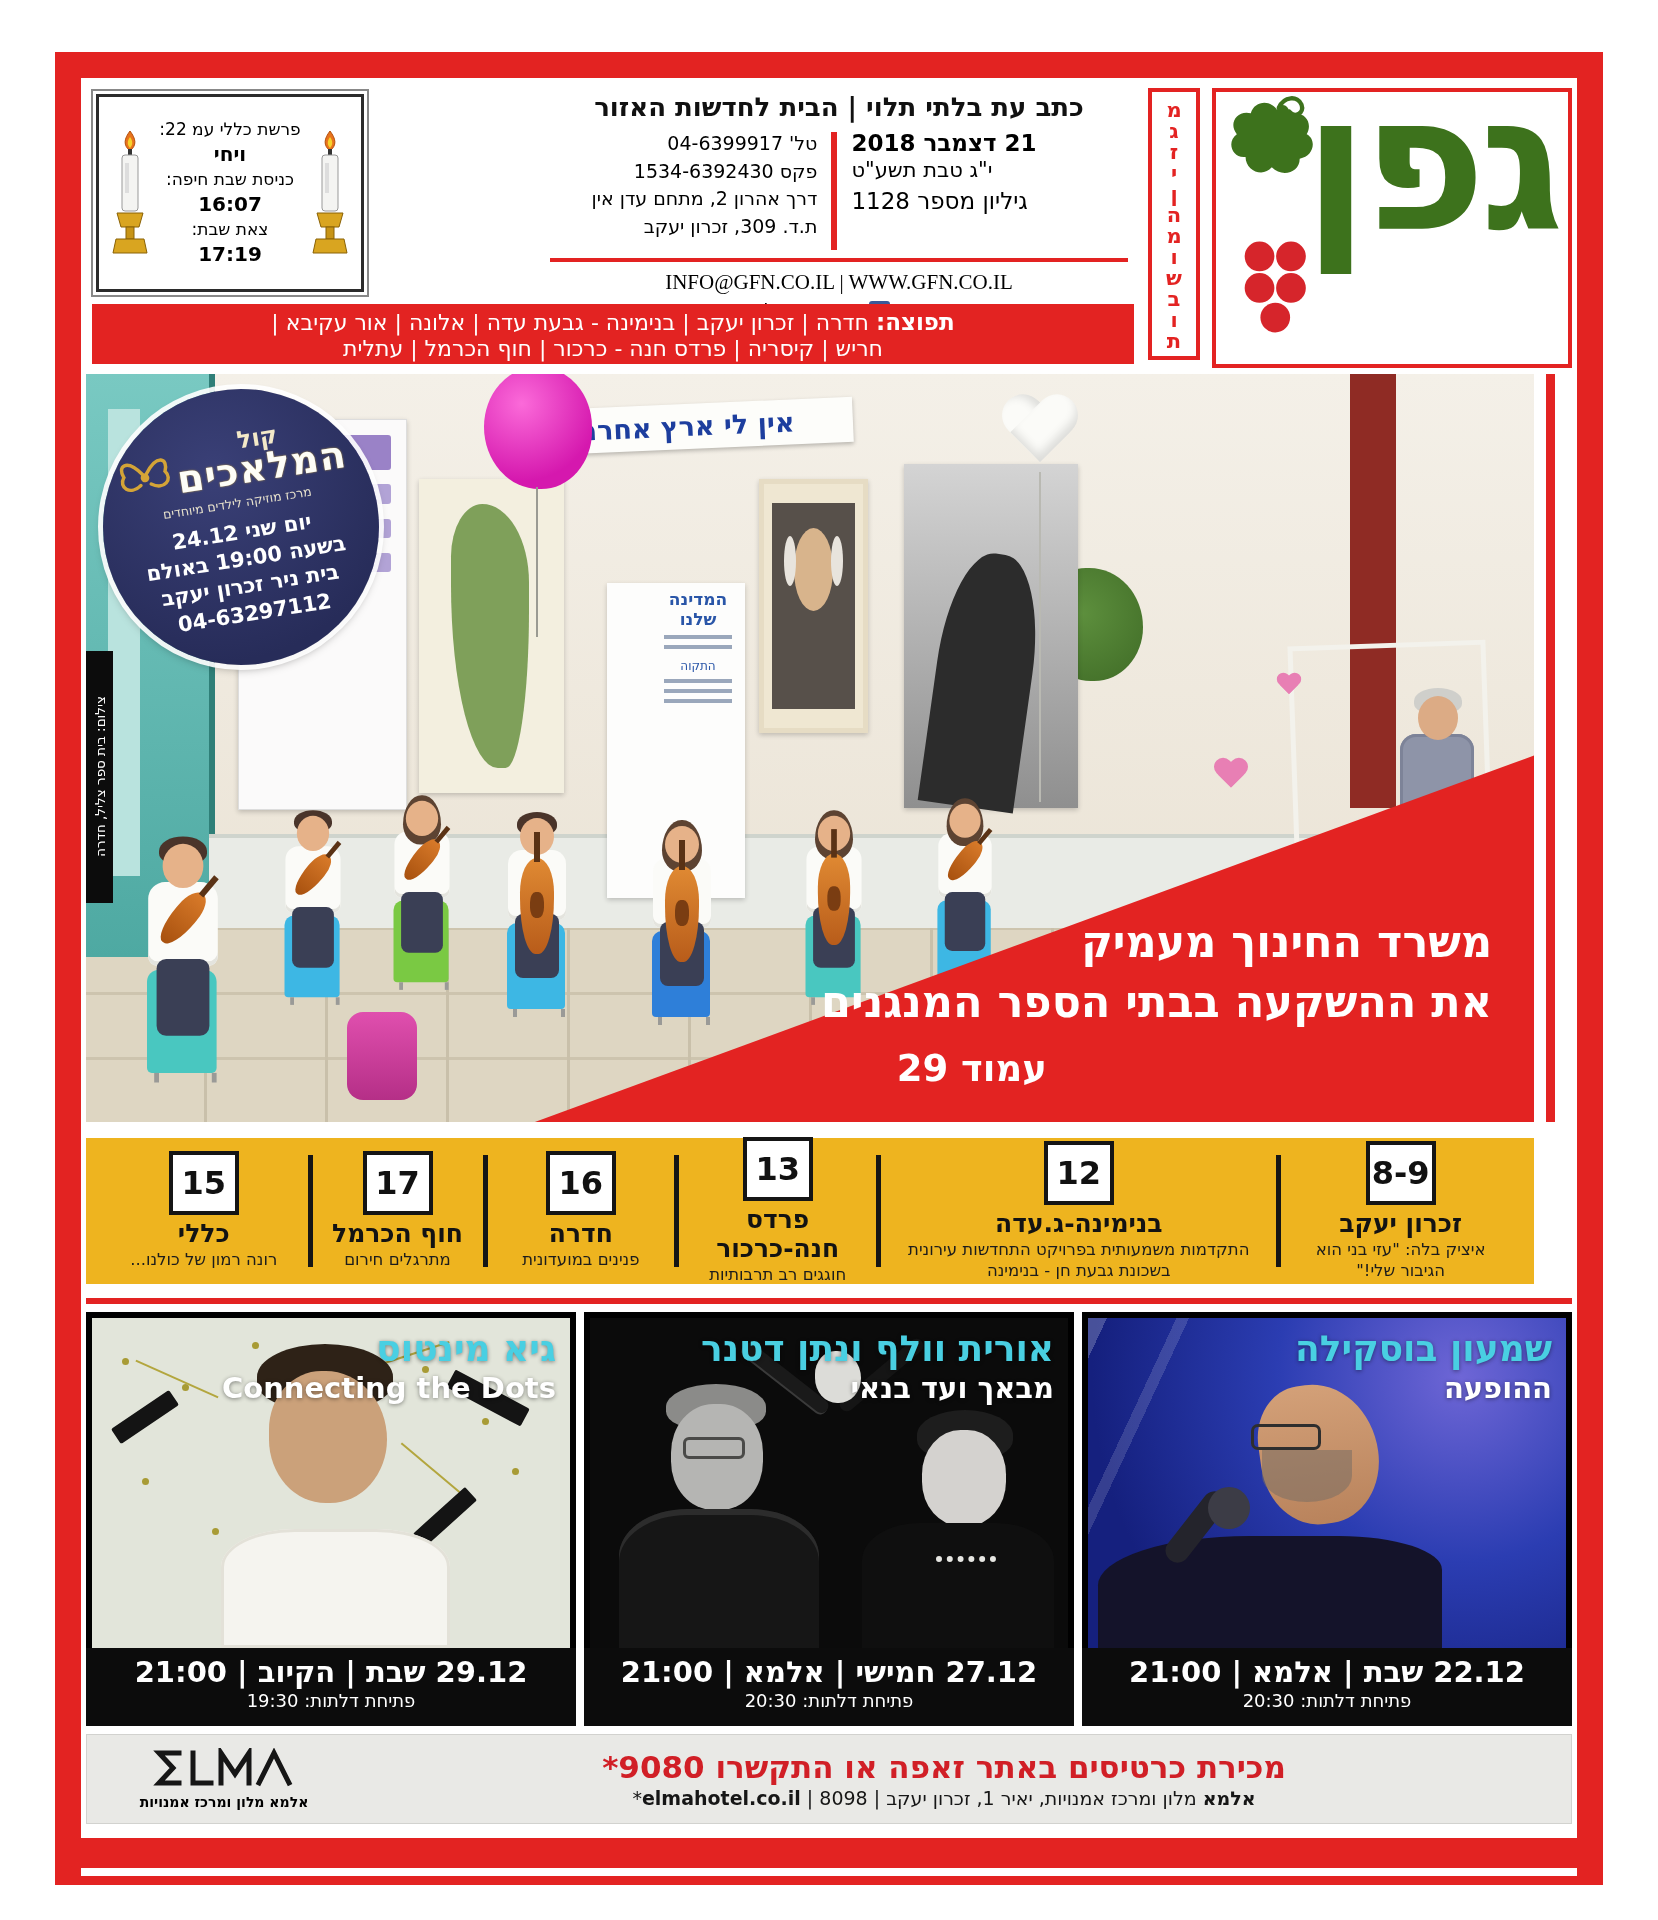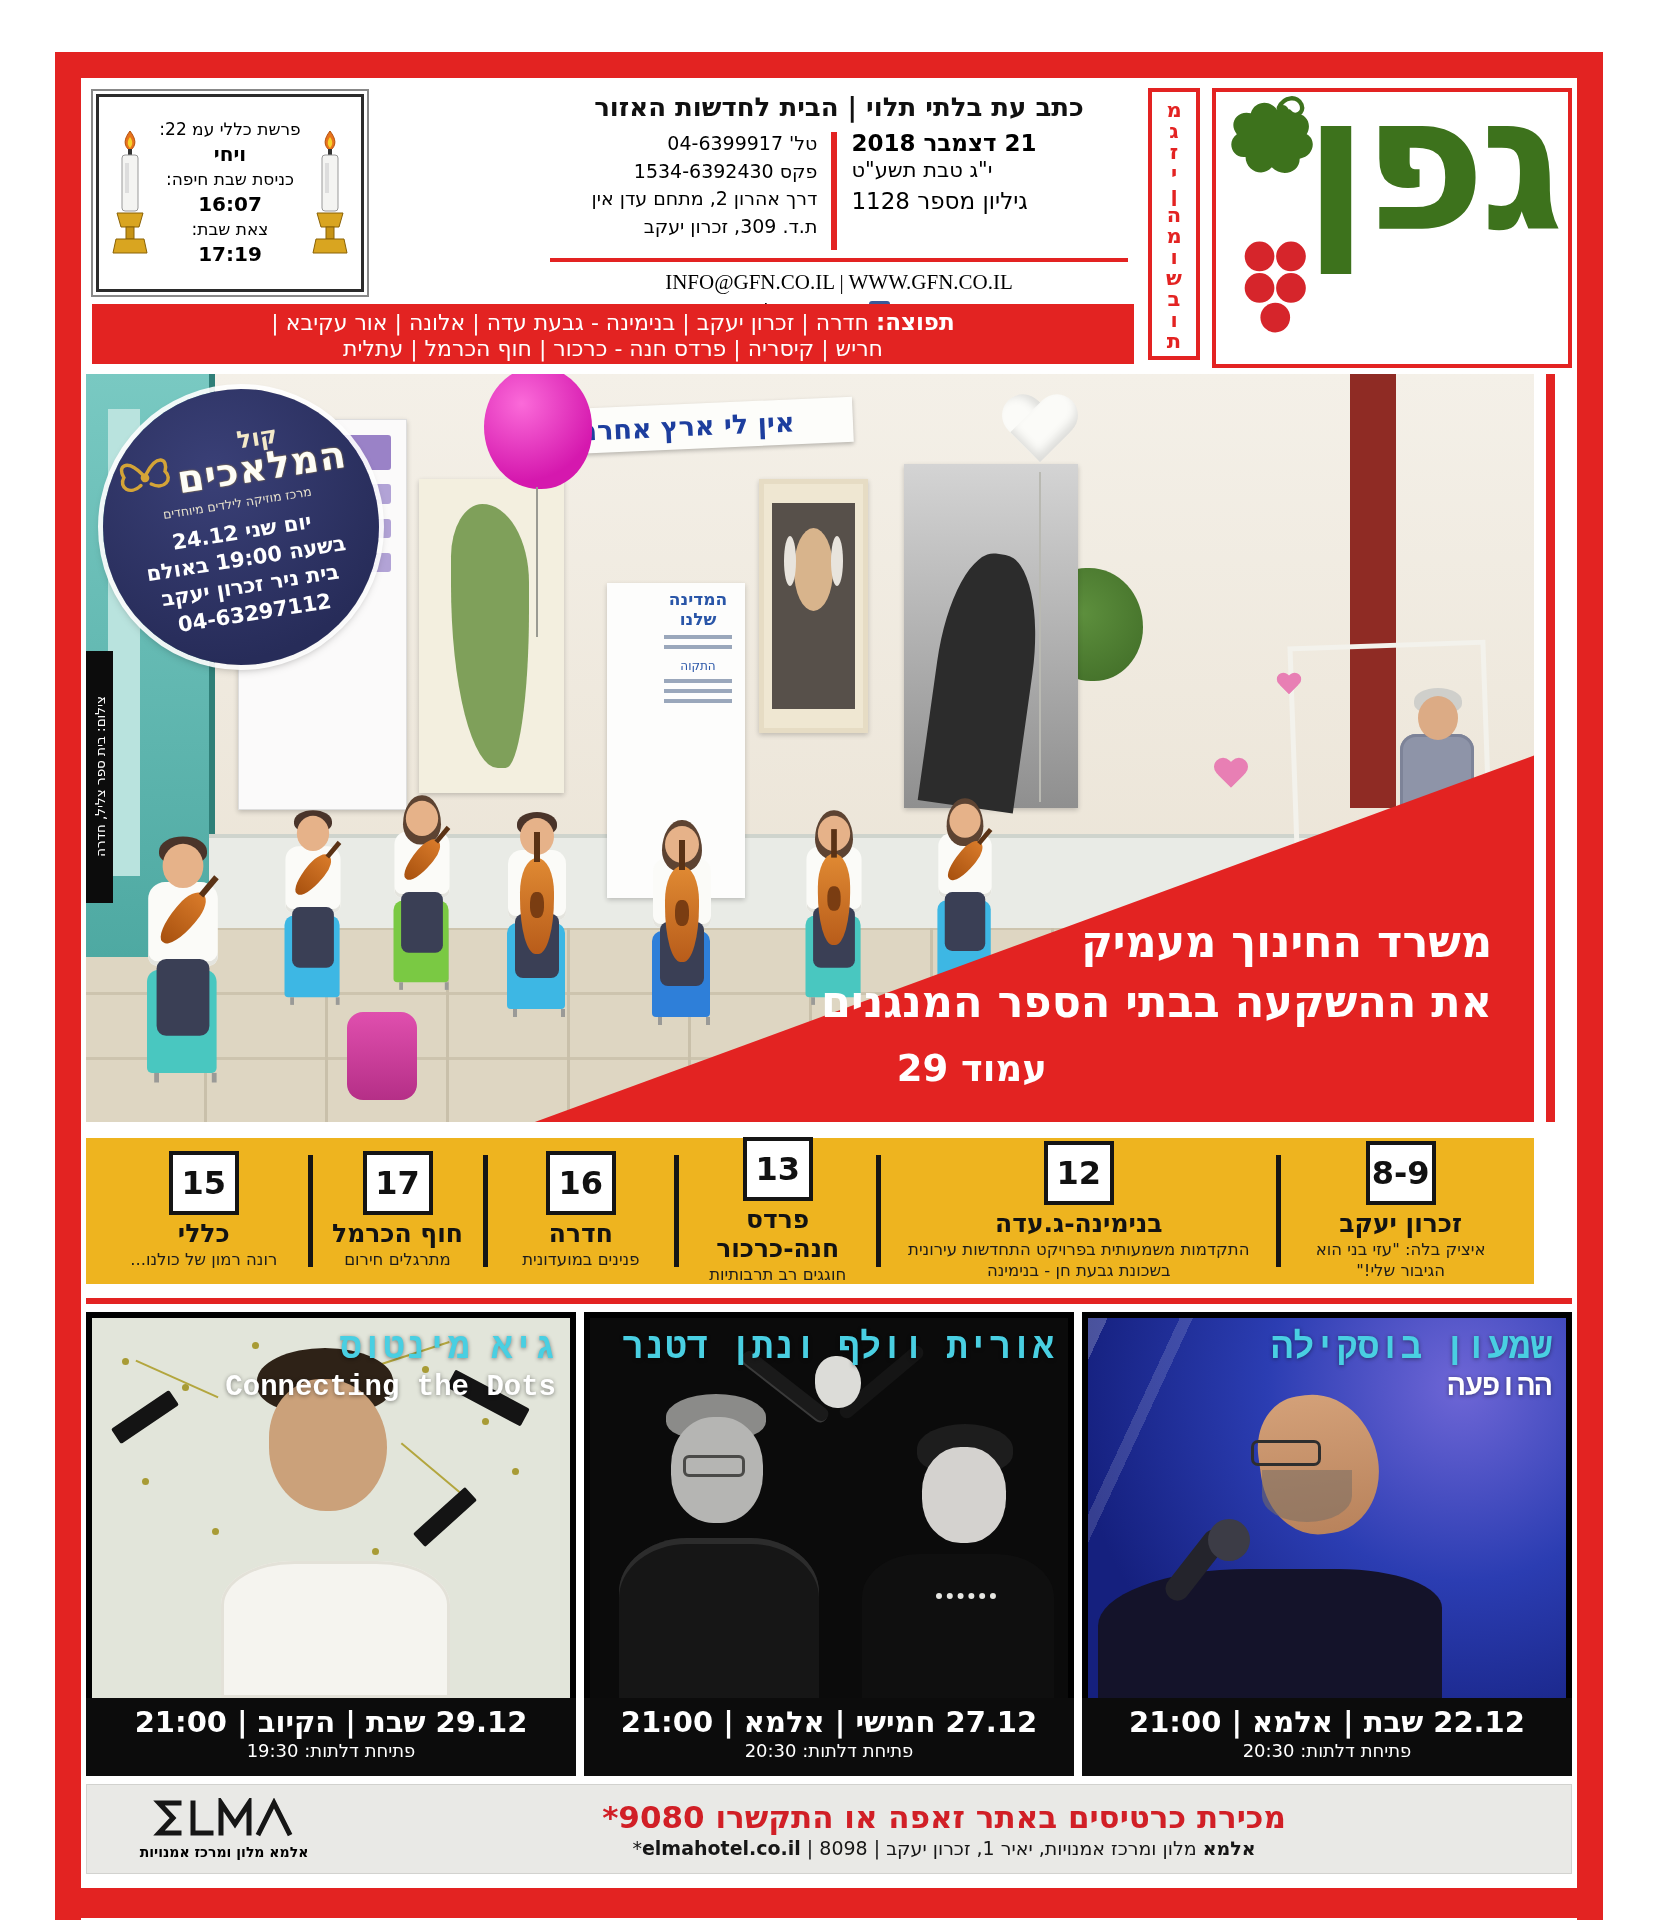--- a/index.html
+++ b/index.html
@@ -137,21 +137,21 @@
   .vbar{width:5px;height:112px;background:#151515;flex:none;}
   .pagebox{width:62px;height:56px;border:4px solid #151515;background:#fff;color:#111;font-size:32px;font-weight:bold;display:flex;align-items:center;justify-content:center;margin:0 auto;}
   .c-title{font-size:25px;font-weight:bold;color:#131313;margin-top:4px;}
   .c-desc{font-size:16.5px;color:#1c1c1c;line-height:1.25;margin-top:2px;}
 
   .red-rule{height:6px;background:#e32322;margin-top:14px;}
 
   
   .events{display:flex;gap:8px;margin-top:8px;}
   .card{flex:1;background:#000;display:flex;flex-direction:column;}
-  .card .img{position:relative;height:380px;margin:6px 6px 0;overflow:hidden;font-family:Liberation Mono, monospace;}
+  .card .img{position:relative;height:330px;margin:6px 6px 0;overflow:hidden;}
   .card-title{position:absolute;top:10px;right:14px;left:14px;text-align:right;z-index:3;}
   .card-title .t{color:#49cfe2;font-size:36px;font-weight:bold;text-shadow:0 1px 4px rgba(0,0,0,.45);}
   .card-title .s{color:#fff;font-size:29px;font-weight:bold;margin-top:2px;text-shadow:0 1px 4px rgba(0,0,0,.45);}
   .card-footer{height:78px;background:#0c0c0c;color:#fff;text-align:center;padding-top:7px;box-sizing:border-box;}
   .cf-main{font-size:29px;font-weight:bold;}
   .cf-doors{font-size:18px;margin-top:1px;}
 
   .img-blue{background:radial-gradient(circle at 78% 18%,#6e66d6 0%,#2b3db2 40%,#15207e 80%);}
   .img-blue::before{content:"";position:absolute;inset:0;background:linear-gradient(115deg,rgba(255,255,255,.22) 0 3%,transparent 3% 14%,rgba(255,255,255,.14) 14% 16%,transparent 16%);}
   .b-head{position:absolute;left:36%;top:20%;width:118px;height:140px;background:linear-gradient(#d3a078,#b9835c);border-radius:42% 58% 50% 50%;transform:rotate(-8deg);}
@@ -521,20 +521,21 @@
         <div class="d-manhair"></div>
         <div class="d-manhead"></div>
         <div class="d-manglasses"></div>
         <div class="d-manbody"></div>
         <div class="d-womanhair"></div>
         <div class="d-womanhead"></div>
         <div class="d-womanbody"></div>
         <div class="d-beads"></div>
         <div class="card-title" dir="rtl">
           <div class="t">אורית וולף ונתן דטנר</div>
+          <div class="s">מבאך ועד בנאי</div>
         </div>
       </div>
       <div class="card-footer" dir="rtl">
         <div class="cf-main">27.12 חמישי | אלמא | 21:00</div>
         <div class="cf-doors">פתיחת דלתות: 20:30</div>
       </div>
     </div>
 
     <div class="card">
       <div class="img img-light">

